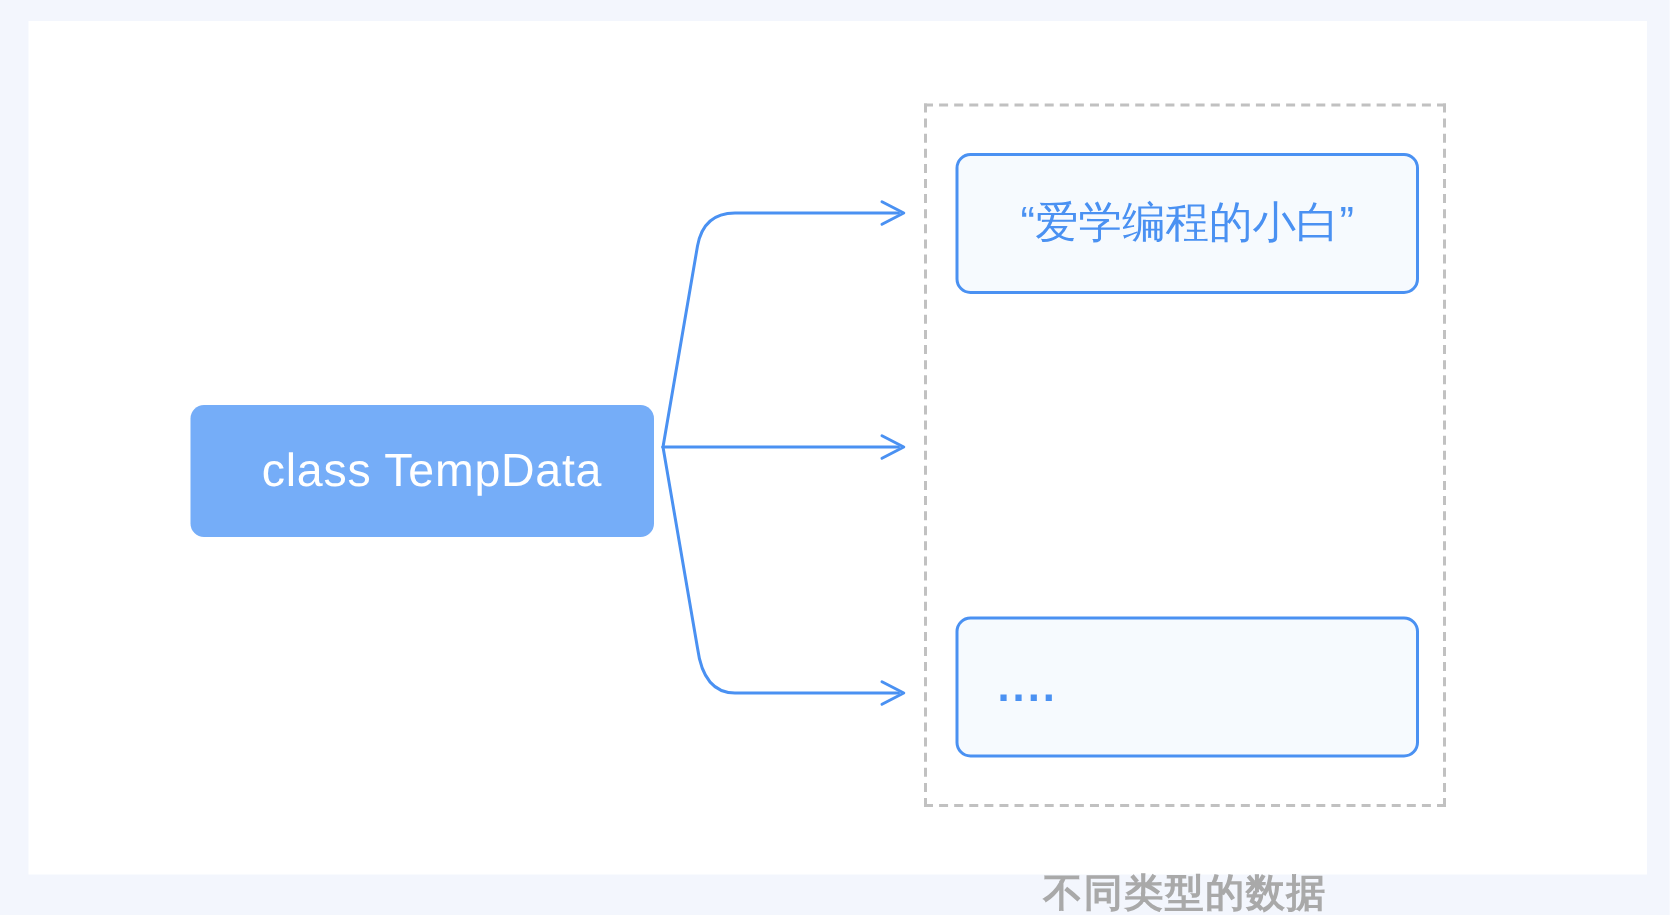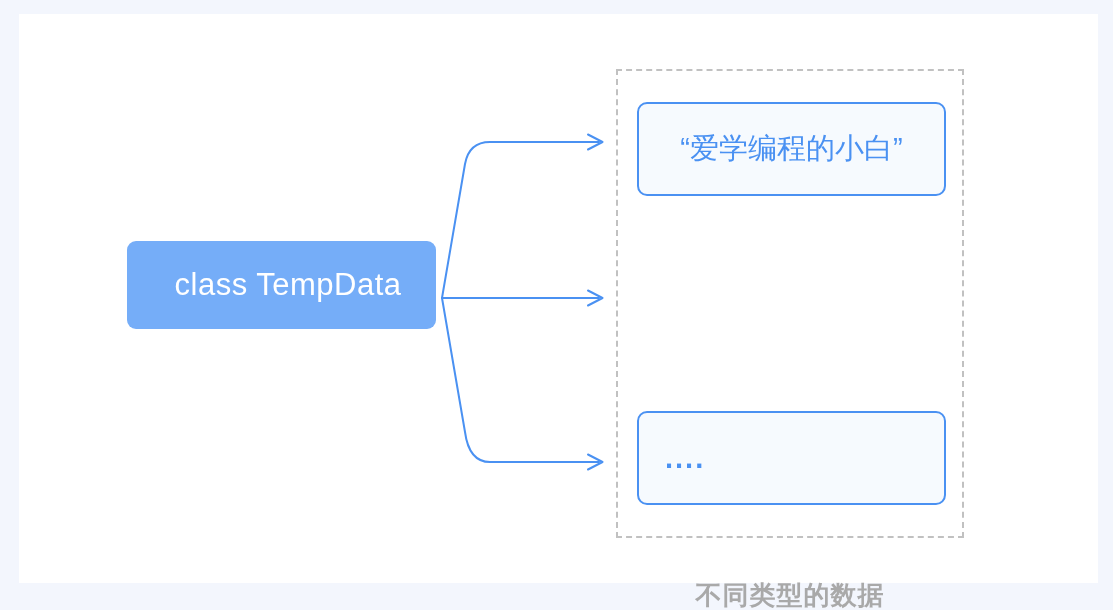--- a/index.html
+++ b/index.html
@@ -16,21 +16,21 @@
     background: #F3F6FD;
   }
   .card {
     position: absolute;
     left: 19px; top: 14px;
     width: 1079px; height: 569px;
     background: #FFFFFF;
   }
   .class-node {
     position: absolute;
-    left: 108px; top: 227px;
+    left: 108px; top: 256px;
     width: 309px; height: 88px;
     background: #75ADF8;
     border-radius: 9px;
     display: flex;
     align-items: center;
     justify-content: center;
     color: #FFFFFF;
     font-size: 31px;
     font-weight: 500;
     letter-spacing: 0.5px;

